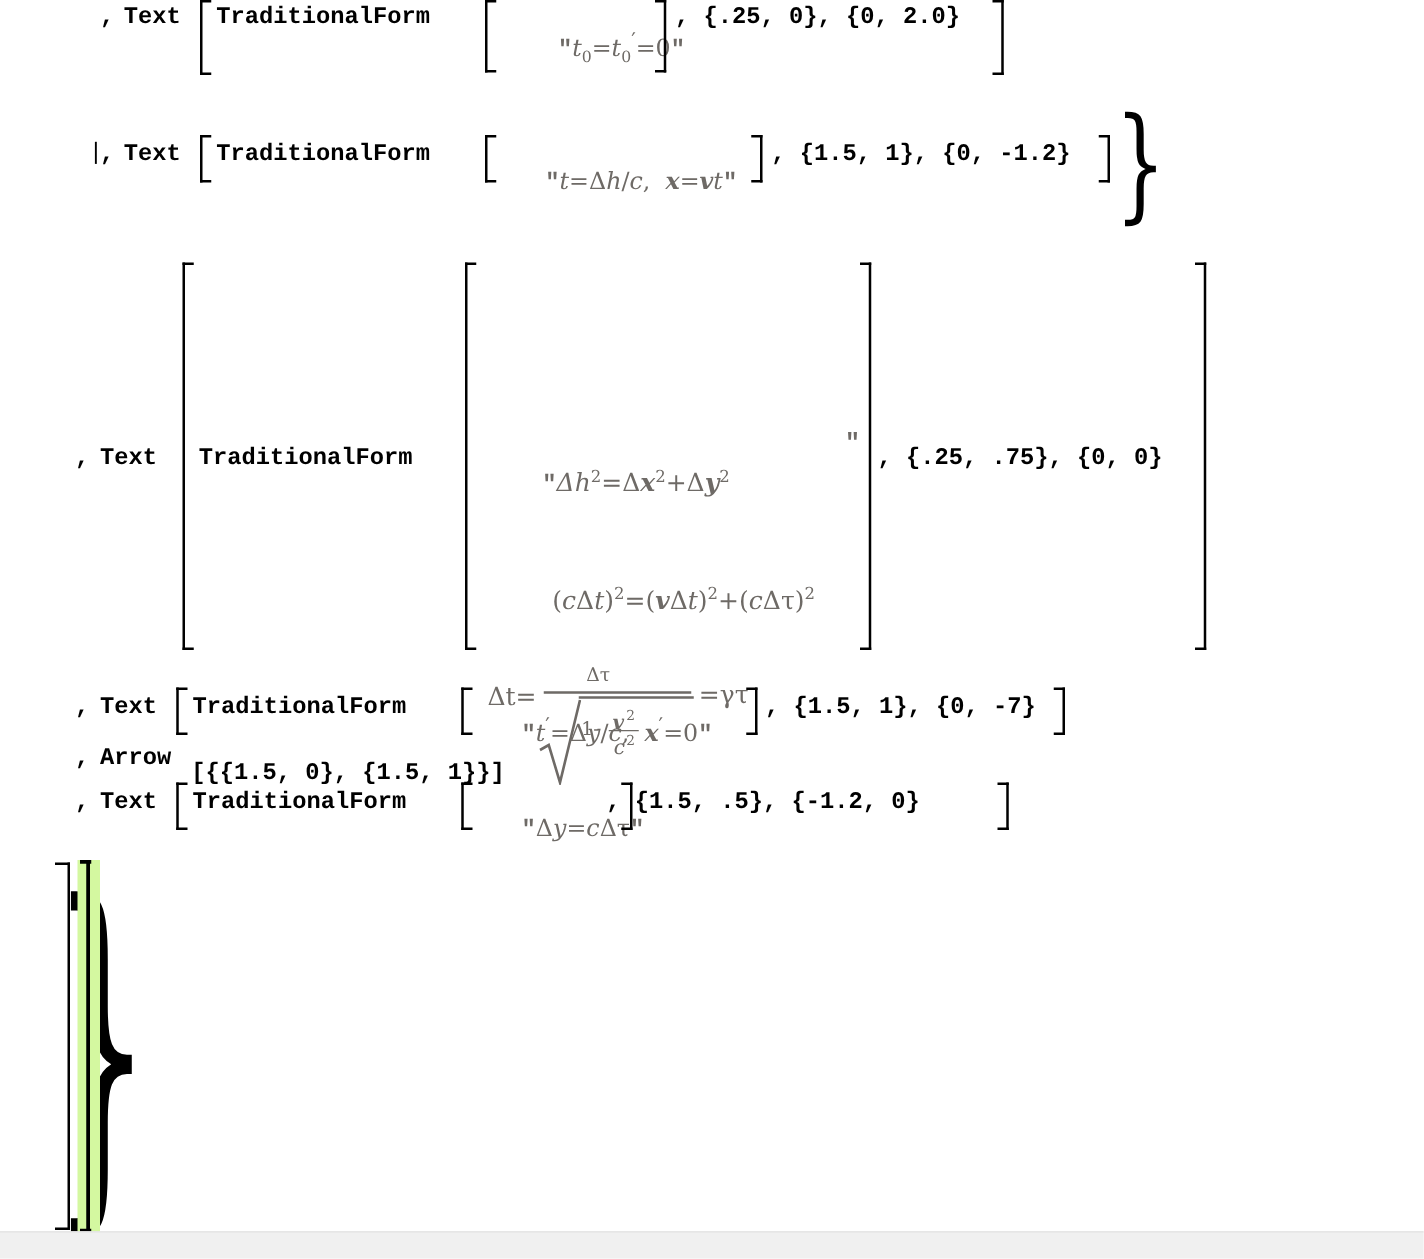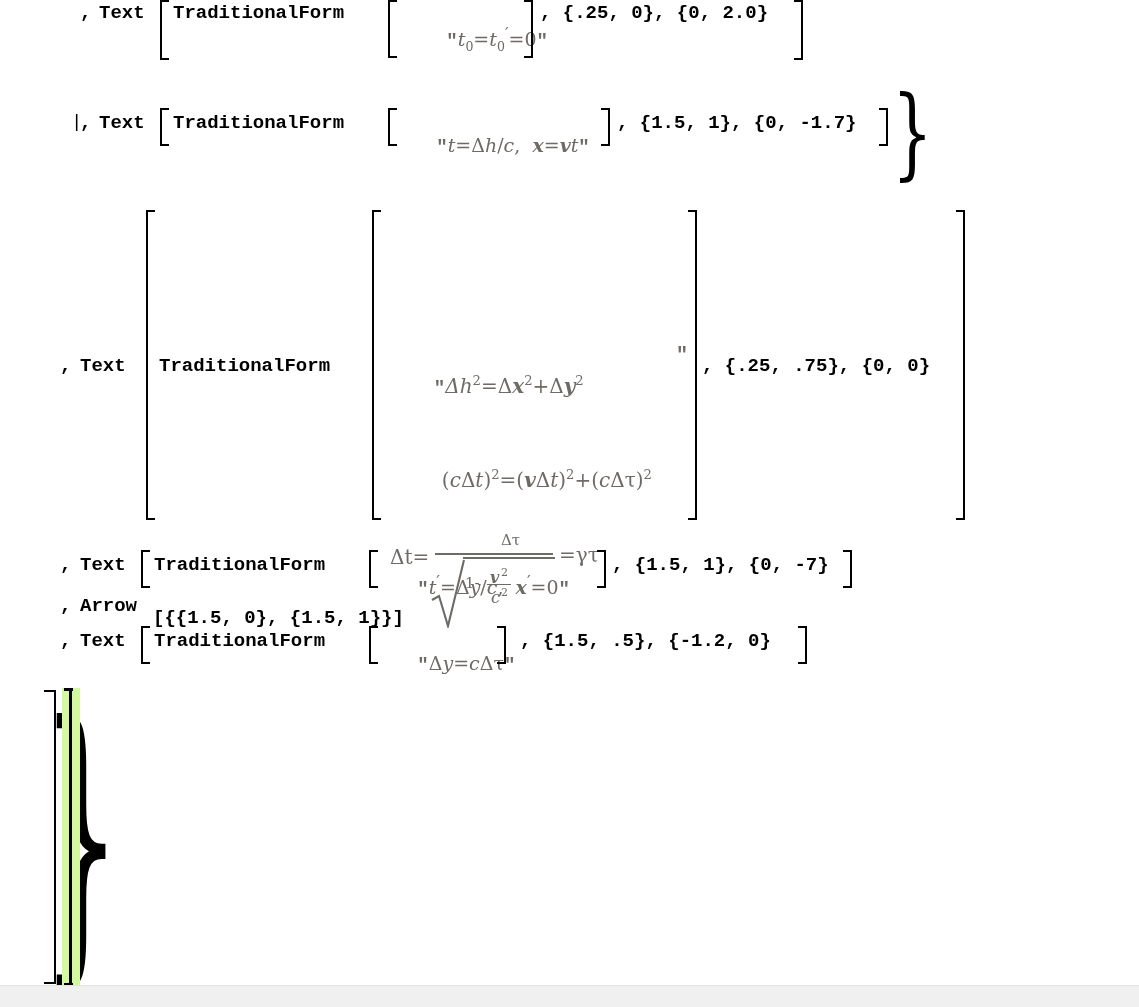--- a/index.html
+++ b/index.html
@@ -109,21 +109,21 @@
     <span class="code" style="position:absolute;left:173px;top:2px;">TraditionalForm</span>
 
     <div class="sq left" style="left:388px;top:-2px;height:38px;"></div>
 
     <div class="tf" style="position:absolute;left:400px;top:2px;font-size:19px;">
       <span class="quote">"</span><span class="it">t</span><span>=Δ</span><span class="it">h</span><span>/</span><span class="it">c</span><span>,  </span><span class="bd">x</span><span>=</span><span class="bd">v</span><span class="it">t</span><span class="quote">"</span>
     </div>
 
     <div class="sq right" style="left:601px;top:-2px;height:38px;"></div>
 
-    <span class="code" style="position:absolute;left:617px;top:2px;">, {1.5, 1}, {0, -1.7}</span>
+    <span class="code" style="position:absolute;left:617px;top:2px;">, {1.5, 1}, {0, -1.2}</span>
 
     <div class="sq right" style="left:879px;top:-2px;height:38px;"></div>
   </div>
 
   <div class="brace" style="left:892px;top:83px;font-size:64px;transform:scaleY(1.55);">}</div>
 
   <div class="row" style="left:0;top:210px;">
 
     <span class="code" style="position:absolute;left:60px;top:145px;">, </span>
     <span class="code" style="position:absolute;left:80px;top:145px;">Text</span>
@@ -142,21 +142,21 @@
 
       <div class="tf" style="font-size:20px;line-height:28px;padding-left:8px;padding-top:8px;">
         <span>(</span><span class="it">c</span><span>Δ</span><span class="it">t</span><span>)</span><sup class="sp">2</sup><span>=</span><span>(</span><span class="bd">v</span><span>Δ</span><span class="it">t</span><span>)</span><sup class="sp">2</sup><span>+</span><span>(</span><span class="it">c</span><span>Δ</span><span>τ</span><span>)</span><sup class="sp">2</sup>
       </div>
 
       <div class="tf" style="font-size:20px;line-height:22px;padding-top:14px;position:relative;height:110px;text-align:right;">
 
         <span style="position:absolute;left:7px;top:24px;">Δt=</span>
 
         
-        <span style="position:absolute;left:86px;top:7px;font-size:15px;margin-left:32px;">Δτ</span>
+        <span style="position:absolute;left:86px;top:7px;font-size:15px;">Δτ</span>
         
         <div style="position:absolute;left:52px;top:31px;width:118px;height:0;border-top:2px solid #6e6a66;"></div>
 
         
         <svg style="position:absolute;left:48px;top:34px;" width="34" height="72" viewBox="0 0 34 72">
           <path d="M1 44 L8 40 L17 70 L33 4" fill="none" stroke="#6e6a66" stroke-width="2.1" stroke-linejoin="miter"></path>
         </svg>
         <div style="position:absolute;left:80px;top:35px;width:92px;height:0;border-top:2px solid #6e6a66;"></div>
 
         
@@ -217,21 +217,21 @@
     <span class="code" style="position:absolute;left:154px;top:2px;">TraditionalForm</span>
 
     <div class="sq left" style="left:369px;top:-2px;height:38px;"></div>
 
     <div class="tf" style="position:absolute;left:381px;top:2px;font-size:19px;">
       <span class="quote">"</span><span>Δ</span><span class="it">y</span><span>=</span><span class="it">c</span><span>Δ</span><span>τ</span><span class="quote">"</span>
     </div>
 
     <div class="sq right" style="left:497px;top:-2px;height:38px;"></div>
 
-    <span class="code" style="position:absolute;left:520px;top:2px;">, {1.5, .5}, {-1.2, 0}</span>
+    <span class="code" style="position:absolute;left:485px;top:2px;">, {1.5, .5}, {-1.2, 0}</span>
 
     <div class="sq right" style="left:798px;top:-2px;height:38px;"></div>
   </div>
 
   <div class="sq right" style="left:44px;top:690px;height:294px;width:12px;"></div>
 
   <div class="brace" style="left:41px;top:690px;font-size:300px;line-height:296px;font-family:'DejaVu Serif',serif;color:#000;transform:scaleX(0.42);transform-origin:left top;">}</div>
 
   <div class="cellbar" style="left:62px;top:688px;width:18px;height:298px;"></div>
   <div class="cellrule" style="left:69px;top:688px;width:3px;height:298px;"></div>

